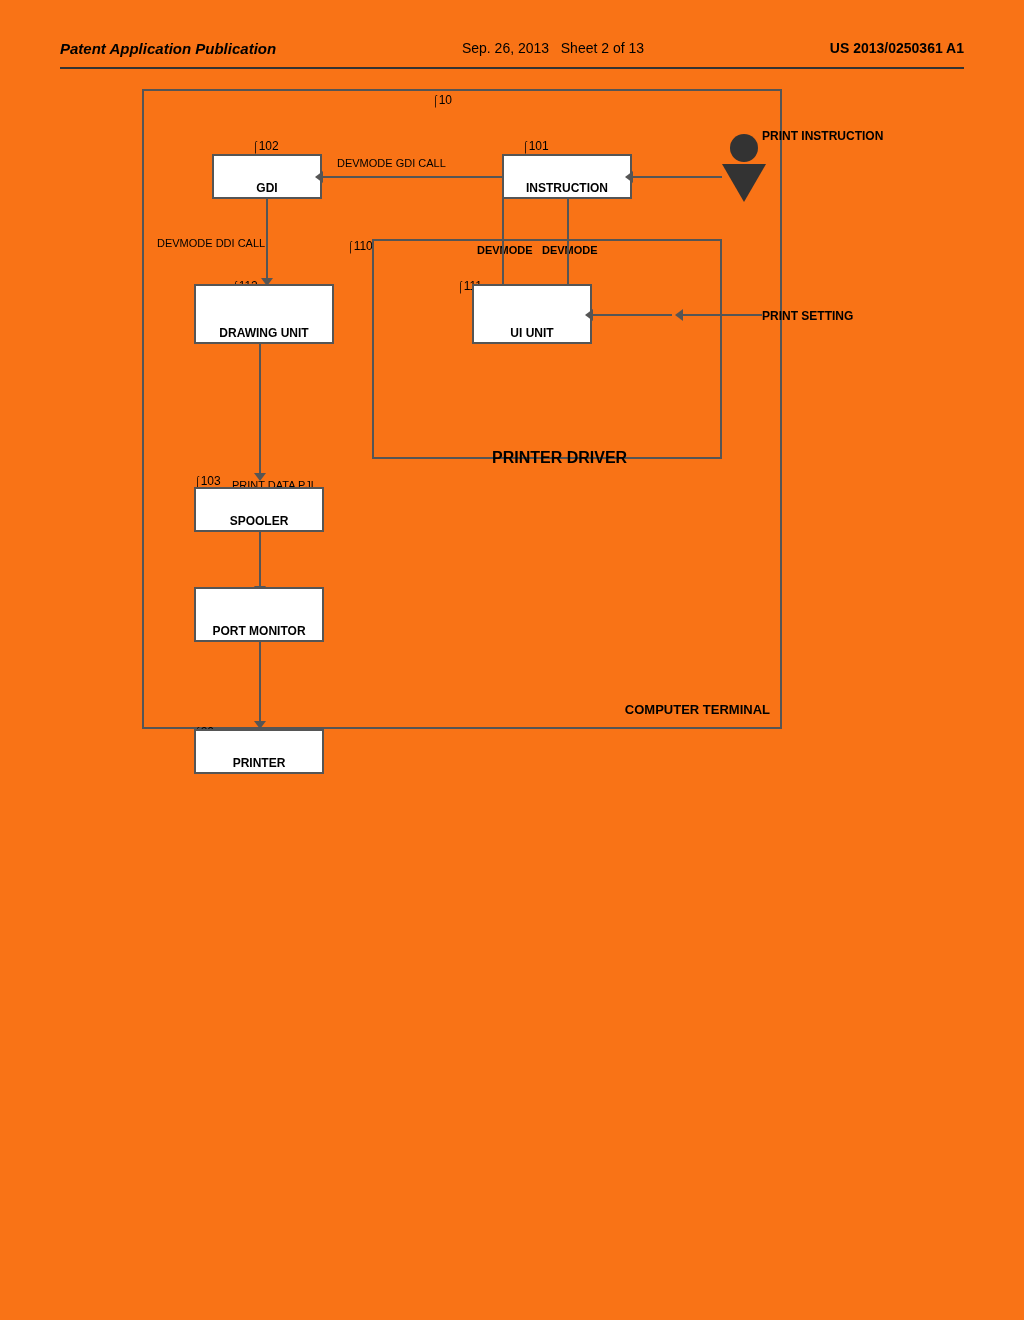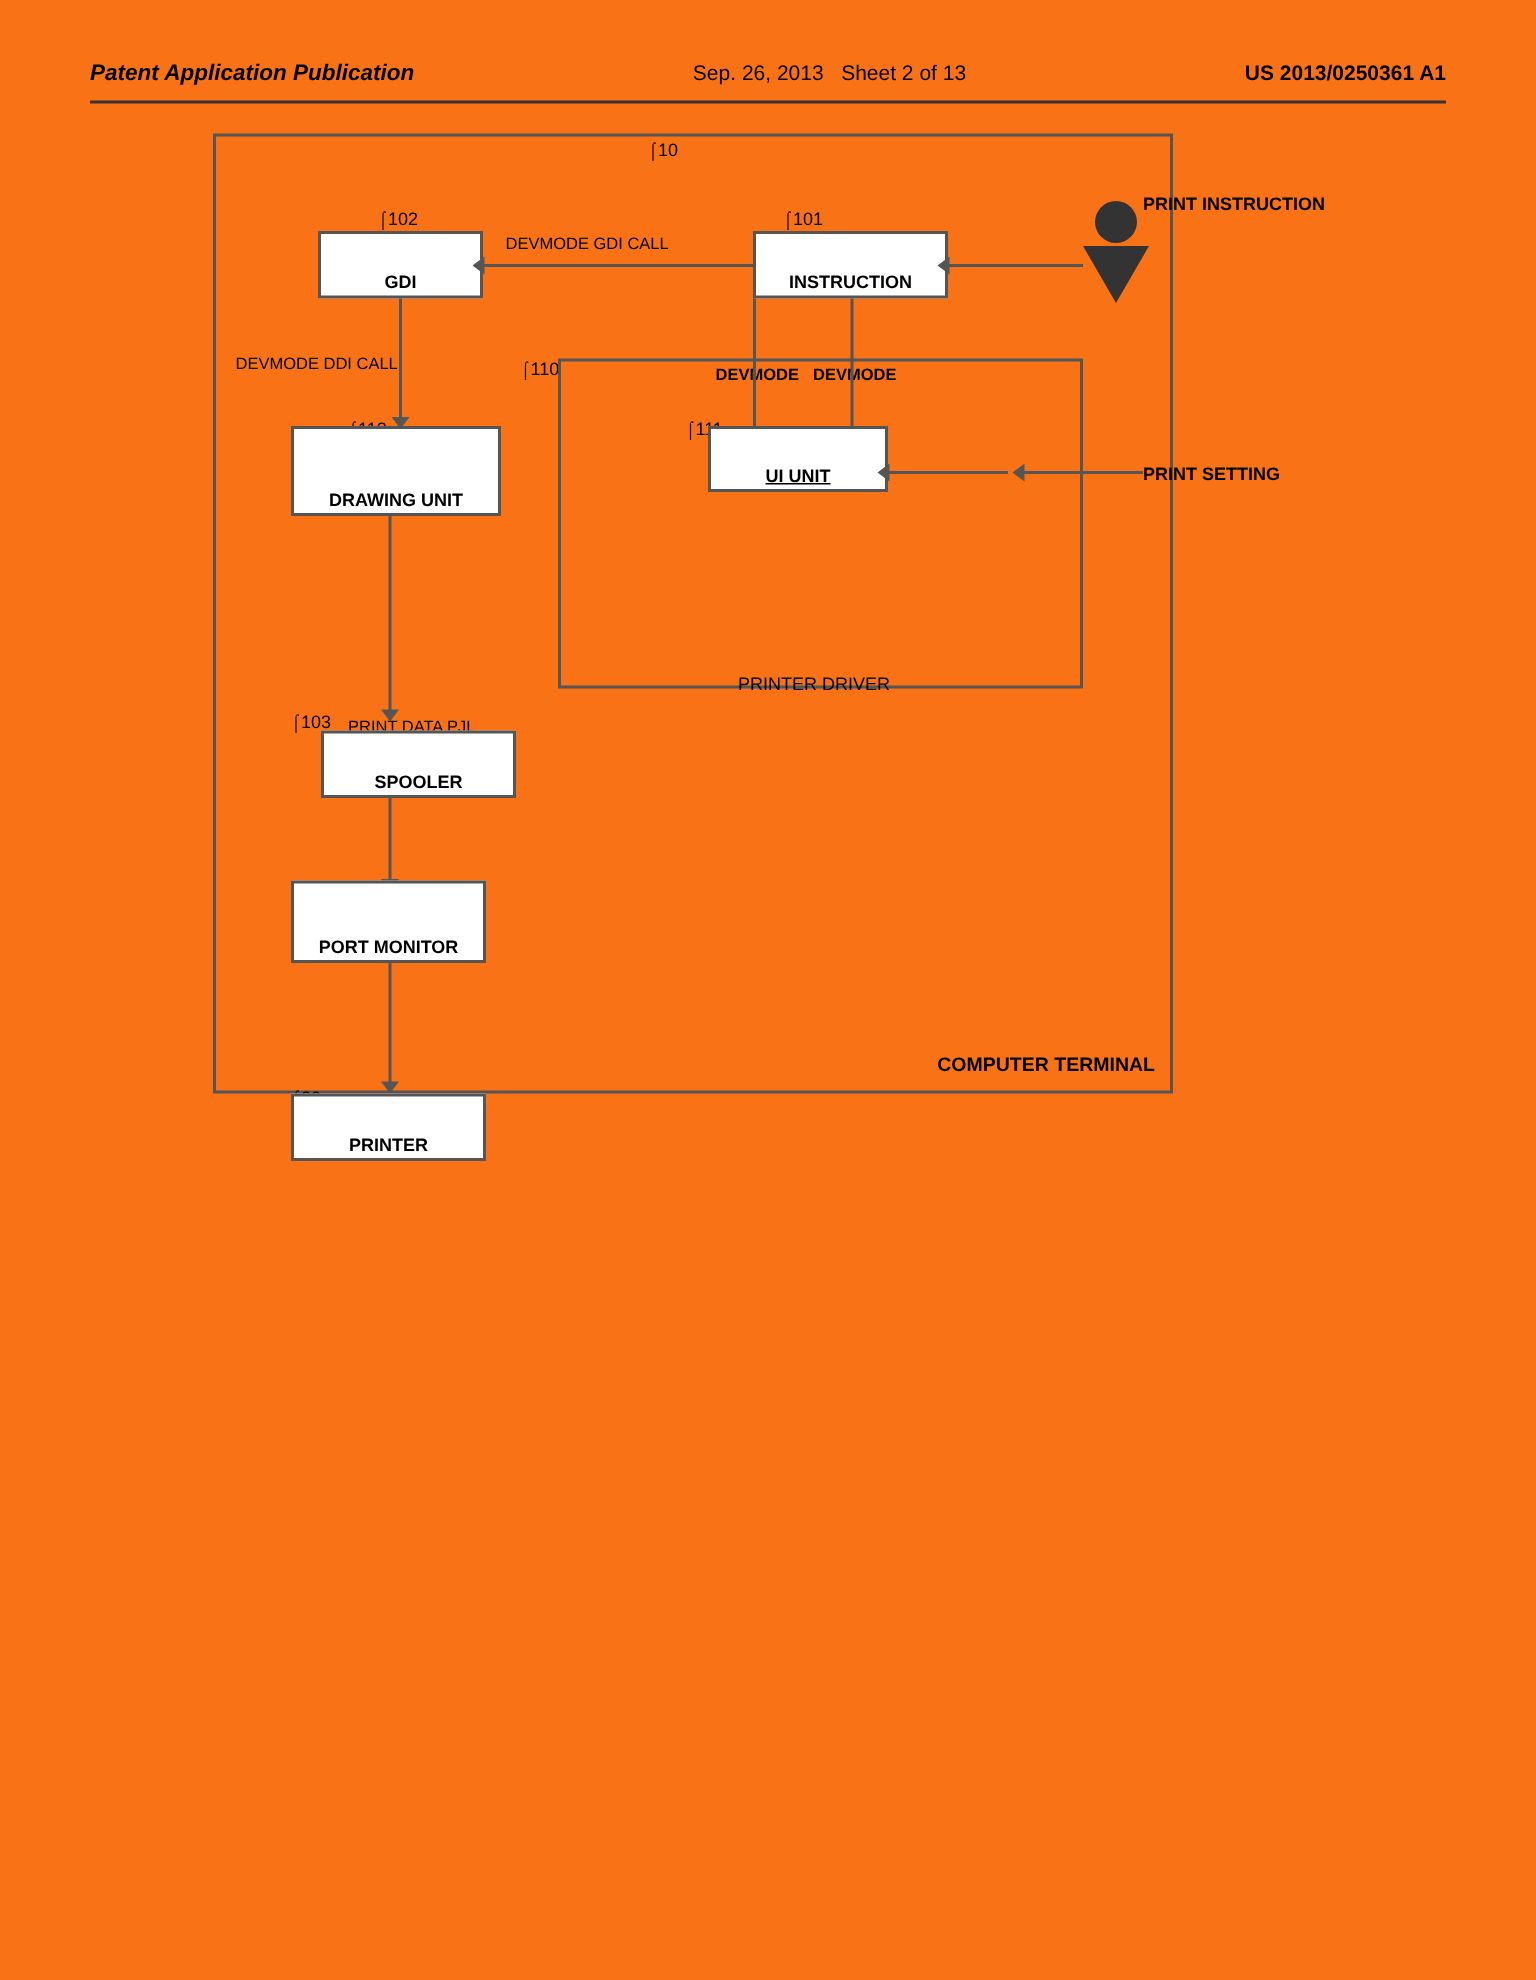--- a/index.html
+++ b/index.html
@@ -141,22 +141,22 @@
       border-right: 8px solid #555;
     }
     
     .printer-driver-box {
       position: absolute;
       border: 2px solid #555;
       background: transparent;
     }
     .printer-driver-label {
       position: absolute;
-      font-size: 12px;
-      font-weight: normal;
+      font-size: 16px;
+      font-weight: bold;
     }
     .small-text {
       font-size: 11px;
       position: absolute;
     }
   </style>
 </head>
 <body>
 
 <div class="page">
@@ -237,41 +237,41 @@
 
       <div class="box" style="top: 195px; left: 72px; width: 140px; height: 60px;">
         <span>DRAWING
 UNIT</span>
       </div>
 
       <div class="ref-label" style="top: 190px; left: 335px;">
         <span style="font-size:11px;">⌠</span><span>111</span>
       </div>
 
-      <div class="box" style="top: 195px; left: 350px; width: 120px; height: 44px; text-decoration: underline;">
+      <div class="box" style="top: 195px; left: 350px; width: 120px; height: 60px;">
         <span>UI UNIT</span>
       </div>
 
       <div class="arrow arrow-h arrowhead-left" style="top: 225px; left: 470px; width: 80px;"></div>
 
       <div style="position:absolute; top: 220px; left: 640px; font-size: 12px; font-weight: bold; line-height: 1.3;">PRINT
 SETTING</div>
 
       <div class="arrow arrow-h arrowhead-left" style="top: 225px; left: 560px; width: 80px;"></div>
 
       <div class="small-text" style="top: 390px; left: 110px; font-size:11px; line-height:1.2;">PRINT DATA
 PJL</div>
 
       <div class="arrow arrow-v arrowhead-down" style="top: 255px; left: 137px; height: 130px;"></div>
 
       <div class="ref-label" style="top: 385px; left: 72px;">
         <span style="font-size:11px;">⌠</span><span>103</span>
       </div>
 
-      <div class="box" style="top: 398px; left: 72px; width: 130px; height: 45px; margin-left: 20px;">
+      <div class="box" style="top: 398px; left: 72px; width: 130px; height: 45px;">
         <span>SPOOLER</span>
       </div>
 
       <div class="arrow arrow-v arrowhead-down" style="top: 443px; left: 137px; height: 55px;"></div>
 
       <div class="ref-label" style="top: 498px; left: 72px;">
         <span style="font-size:11px;">⌠</span><span>104</span>
       </div>
 
       <div class="box" style="top: 498px; left: 72px; width: 130px; height: 55px;">

